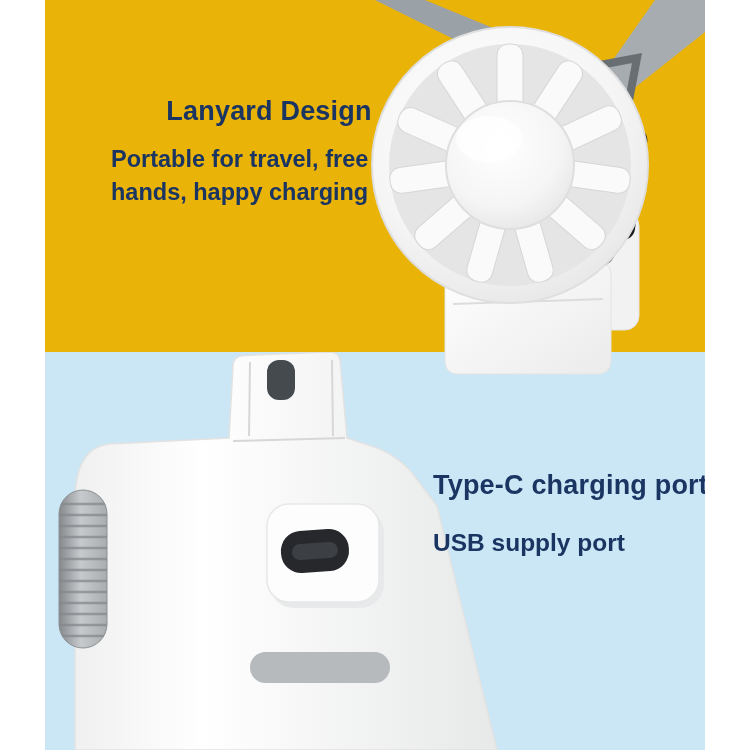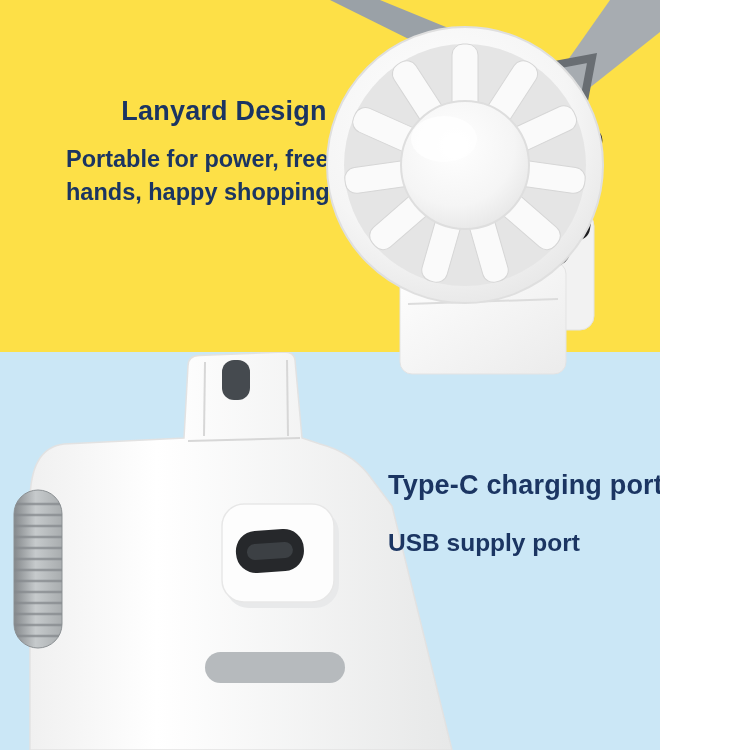--- a/index.html
+++ b/index.html
@@ -1,19 +1,20 @@
 <!DOCTYPE html>
 <html><head>
 <meta charset="utf-8">
 <style>
   html,body{margin:0;padding:0;}
   .page{
     position:relative;width:660px;height:750px;overflow:hidden;
-    background:#fde047;
+    background:#eab308;
     font-family:"Liberation Sans", sans-serif;
+    margin-left:45px;
   }
   .bottom-bg{
     position:absolute;left:0;top:352px;width:750px;height:398px;
     background:#cbe7f6;
   }
   .top-text{
     position:absolute;left:66px;top:96px;width:316px;
     color:#1b3562;
   }
   .top-text h2{
@@ -41,21 +42,21 @@
 </style>
 </head>
 <body>
 
 <div class="page">
 
   <div class="bottom-bg"></div>
 
   <div class="top-text">
     <h2>Lanyard Design</h2>
-    <p>Portable for power, free hands, happy shopping</p>
+    <p>Portable for travel, free hands, happy charging</p>
   </div>
 
   <div class="fan-photo">
     <svg width="430" height="380" viewBox="0 0 430 380">
       <defs>
         <radialGradient id="capG" cx="42%" cy="35%" r="78%">
           <stop offset="0%" stop-color="#ffffff"></stop>
           <stop offset="60%" stop-color="#f5f5f5"></stop>
           <stop offset="100%" stop-color="#e1e1e1"></stop>
         </radialGradient>

